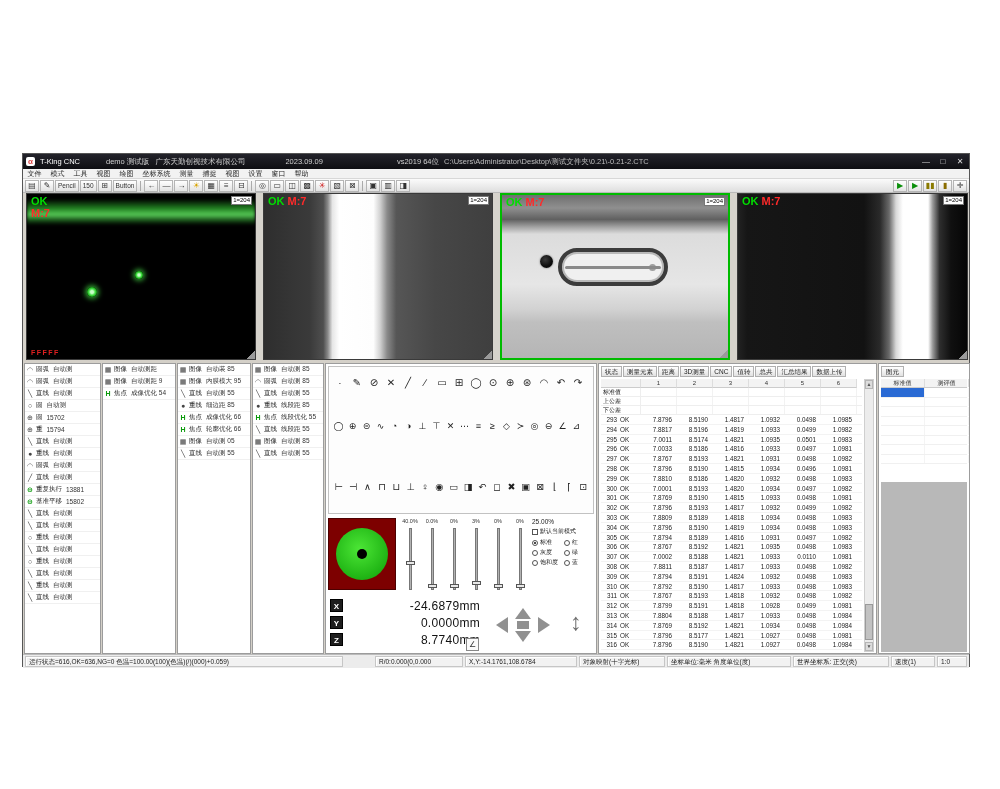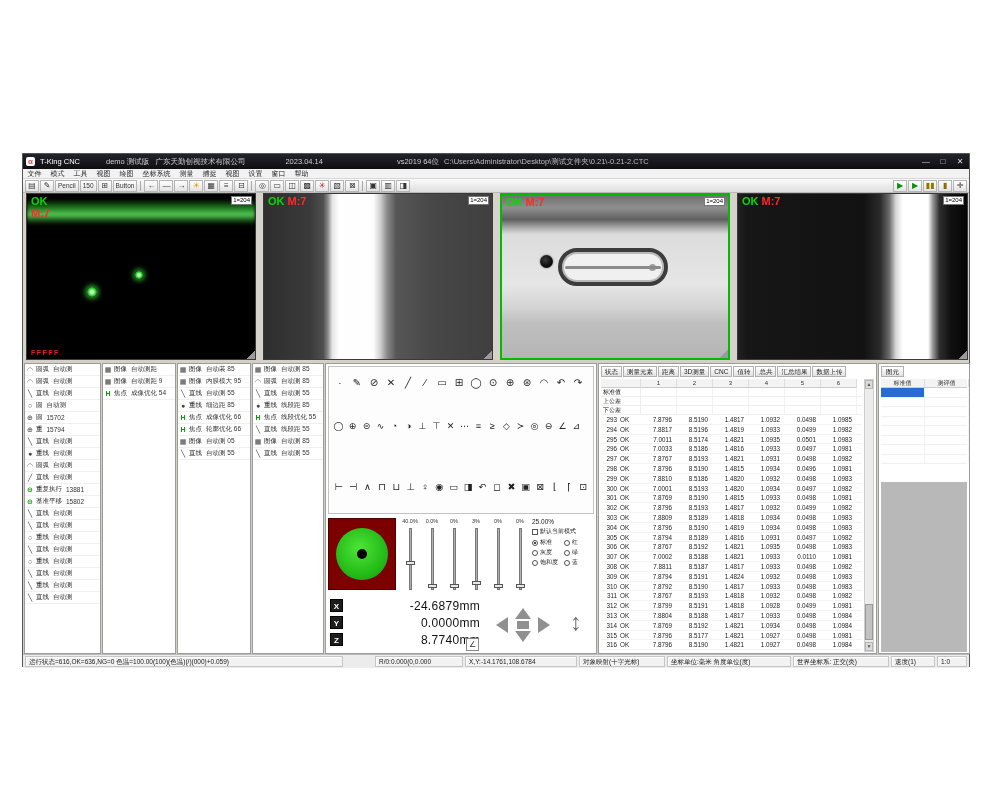--- a/index.html
+++ b/index.html
@@ -154,21 +154,21 @@
 </head>
 <body>
 
 <div id="window">
 
   <div id="titlebar">
     <span class="appicon">α</span>
     <span id="tb-app">T-King   CNC</span>
     <span id="tb-doc">demo  测试版</span>
     <span id="tb-company">广东天勤创视技术有限公司</span>
-    <span id="tb-date">2023.04.14</span>
+    <span id="tb-date">2023.09.09</span>
     <span id="tb-build">vs2019 64位</span>
     <span id="tb-path">C:\Users\Administrator\Desktop\测试文件夹\0.21\-0.21-2.CTC</span>
     <span class="sp"></span>
     <span class="winbtn">—</span>
     <span class="winbtn">□</span>
     <span class="winbtn">✕</span>
   </div>
 
   <div id="menubar">
       <span class="mi">文件</span>

